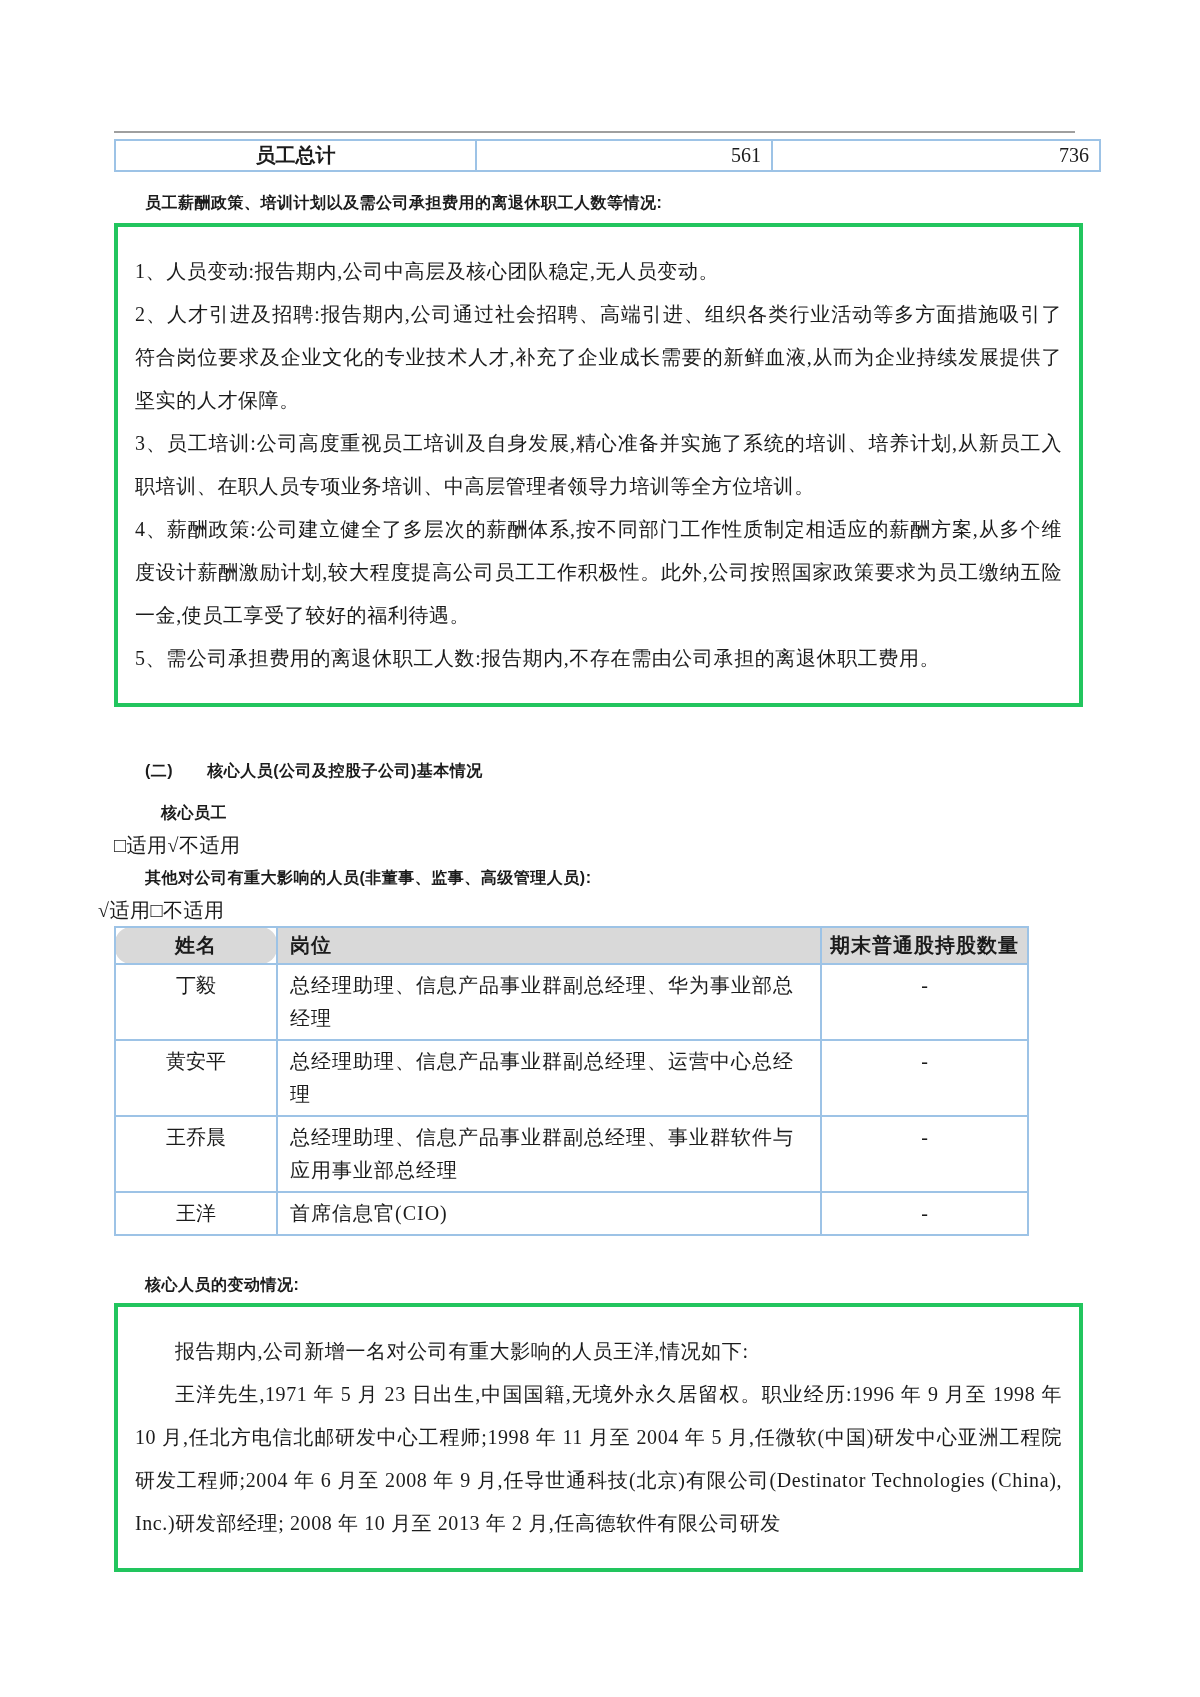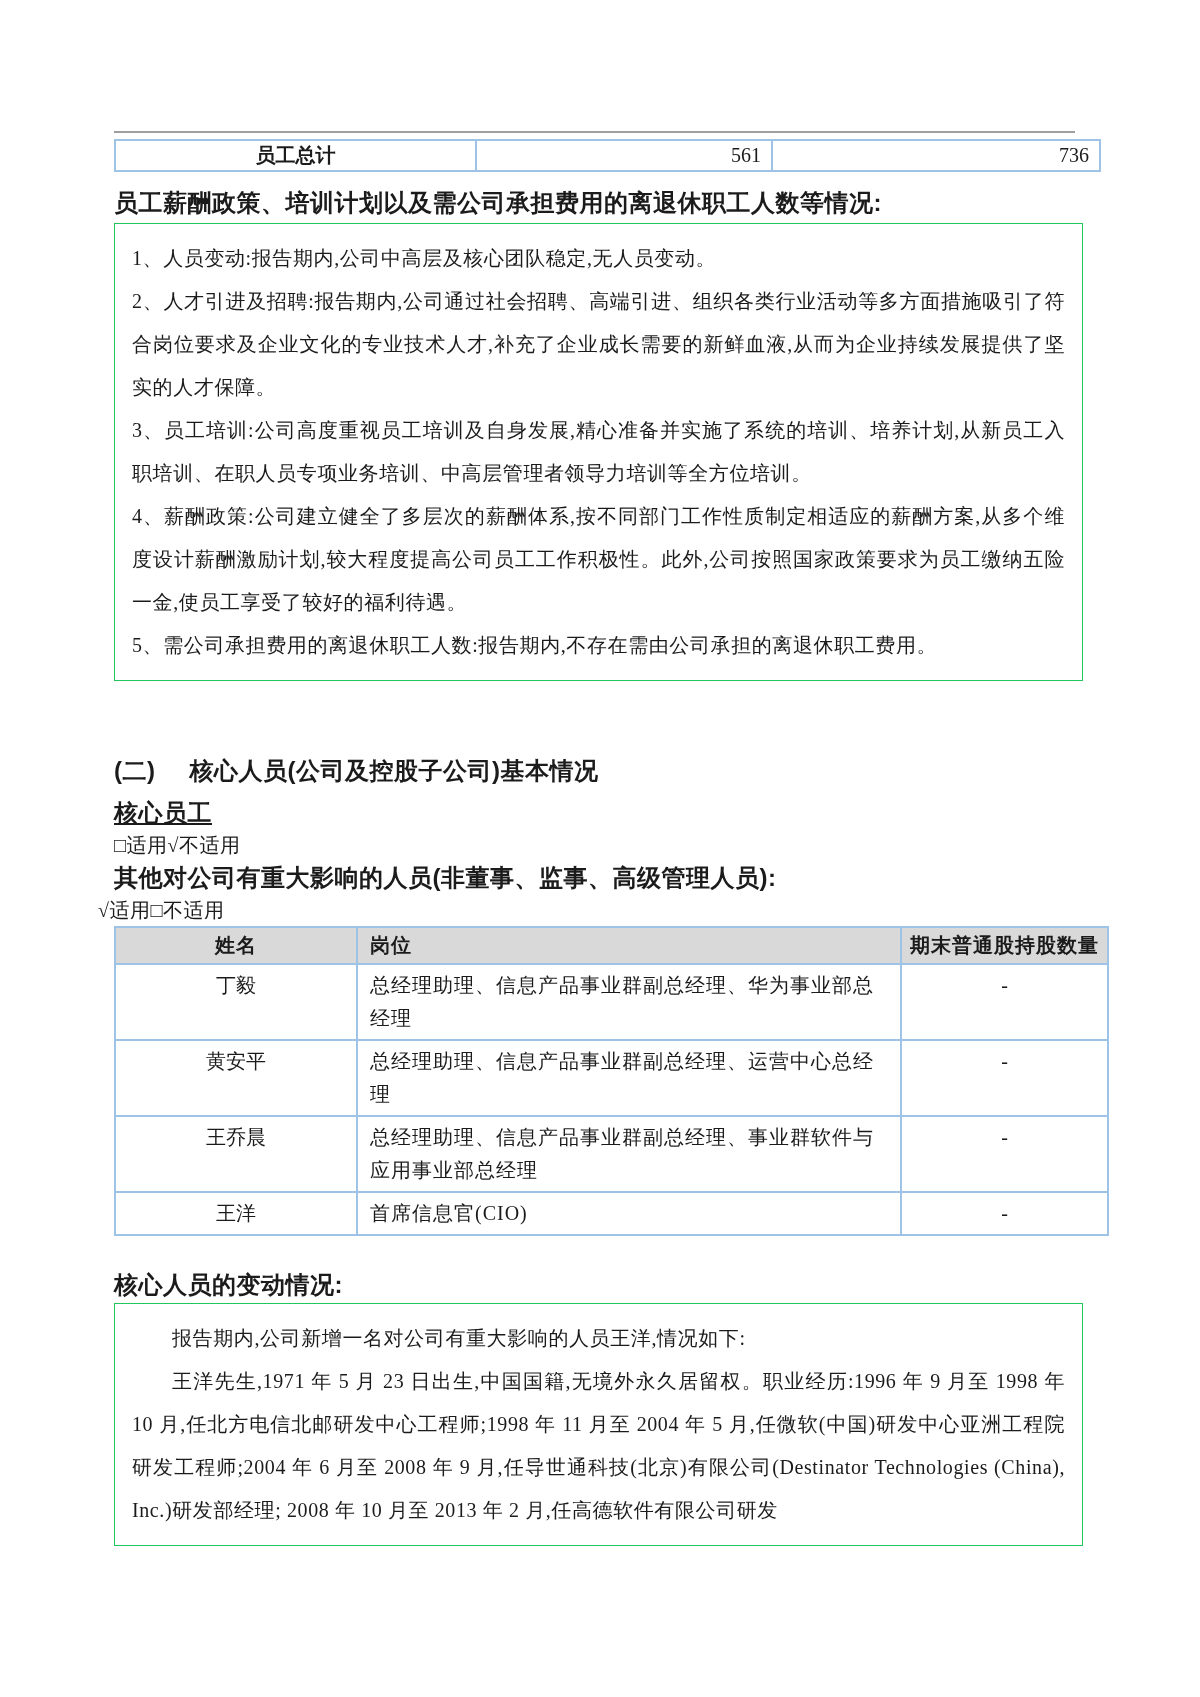--- a/index.html
+++ b/index.html
@@ -16,46 +16,46 @@
   #top-rule { left:114px; top:131px; width:961px; height:0; border-top:2px solid #9f9f9f; }
 
   
   #table-total { left:114px; top:139px; width:961px; border-collapse:collapse; table-layout:fixed; font-size:20px; }
   #table-total td { border:2px solid #9dc3e6; height:30px; padding:1px 10px; background:#fff; box-sizing:border-box; }
   #table-total .c0 { width:361px; text-align:center; }
   #table-total .c1 { width:296px; text-align:right; }
   #table-total .c2 { width:328px; text-align:right; }
 
   
-  .doc-heading { font-size:24px; line-height:26px; letter-spacing:0.5px; }
+  .doc-heading { font-size:16px; line-height:26px; letter-spacing:0.5px;margin-left:31px; }
 
   
   .text-box {
     left:114px; width:969px; box-sizing:border-box;
-    border:1px solid #22c55e; background:#fff;
-    padding:13px 17px;
+    border:4px solid #22c55e; background:#fff;
+    padding:23px 17px;
   }
   .text-box p {
     margin:0; font-size:20px; line-height:43px;
     letter-spacing:0.6px; text-align:justify; text-align-last:left;
   }
   .text-box p.indent { text-indent:2em; }
 
   
   .plain-line { font-size:20px; letter-spacing:0.5px; }
 
   
   #table-core { left:114px; top:926px; width:869px; border-collapse:collapse; table-layout:fixed; font-size:20px; }
   #table-core th, #table-core td { border:2px solid #9dc3e6; box-sizing:border-box; }
   #table-core th {
     background:#d9d9d9; height:35px; text-align:center; font-size:20px;
     font-family:"Liberation Sans","DejaVu Sans",sans-serif; font-weight:bold; letter-spacing:1px;
   }
   #table-core td { padding:4px 6px; vertical-align:top; line-height:33px; }
-  #table-core .col-name  { width:242px; text-align:center; }
+  #table-core .col-name  { width:162px; text-align:center;border-radius:16px; }
   #table-core .col-pos   { width:544px; text-align:left; padding:4px 12px; letter-spacing:1px; }
   #table-core .col-share { width:207px; text-align:center; }
 
   
   #sec2-num { display:inline-block; margin-right:34px; }
 </style>
 </head>
 <body>
 
 <div id="top-rule" class="abs"></div>
@@ -77,21 +77,21 @@
   <p>2、人才引进及招聘:报告期内,公司通过社会招聘、高端引进、组织各类行业活动等多方面措施吸引了符合岗位要求及企业文化的专业技术人才,补充了企业成长需要的新鲜血液,从而为企业持续发展提供了坚实的人才保障。</p>
   <p>3、员工培训:公司高度重视员工培训及自身发展,精心准备并实施了系统的培训、培养计划,从新员工入职培训、在职人员专项业务培训、中高层管理者领导力培训等全方位培训。</p>
   <p>4、薪酬政策:公司建立健全了多层次的薪酬体系,按不同部门工作性质制定相适应的薪酬方案,从多个维度设计薪酬激励计划,较大程度提高公司员工工作积极性。此外,公司按照国家政策要求为员工缴纳五险一金,使员工享受了较好的福利待遇。</p>
   <p>5、需公司承担费用的离退休职工人数:报告期内,不存在需由公司承担的离退休职工费用。</p>
 </div>
 
 <div class="abs doc-heading sans-bold" style="left:114px; top:758px; width:970px;">
   <span id="sec2-num">(二)</span><span>核心人员(公司及控股子公司)基本情况</span>
 </div>
 
-<div class="abs doc-heading sans-bold" style="left:114px; top:800px;text-decoration:underline;">核心员工</div>
+<div class="abs doc-heading sans-bold" style="left:130px; top:800px;">核心员工</div>
 <div class="abs plain-line" style="left:114px; top:832px;">□适用√不适用</div>
 
 <div class="abs doc-heading sans-bold" style="left:114px; top:865px; width:970px;">其他对公司有重大影响的人员(非董事、监事、高级管理人员):</div>
 <div class="abs plain-line" style="left:98px; top:897px;">√适用□不适用</div>
 
 <table id="table-core" class="abs">
   <tbody>
       <tr>
     <th class="col-name">姓名</th>
     <th class="col-pos">岗位</th>

